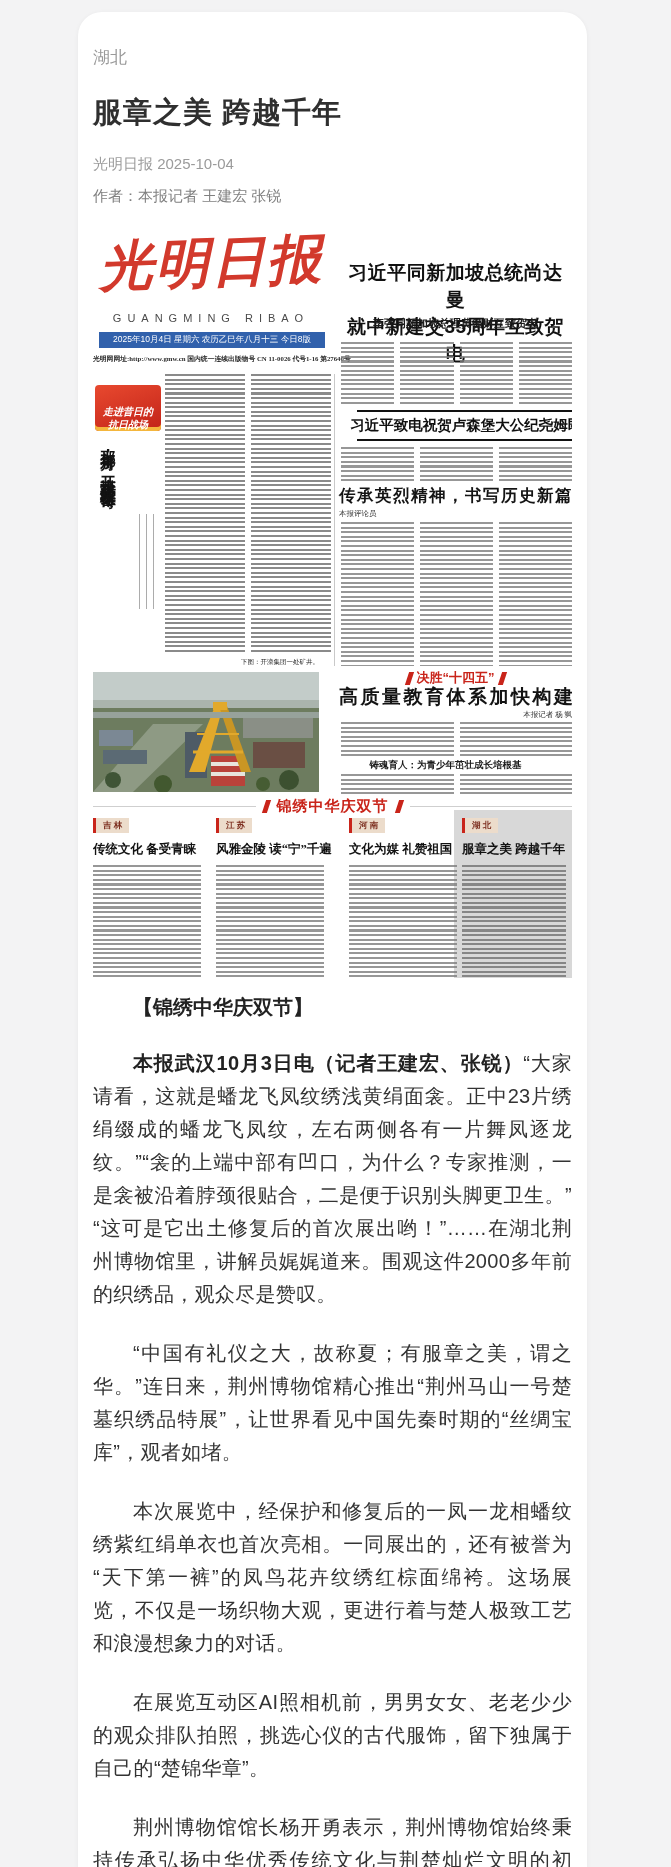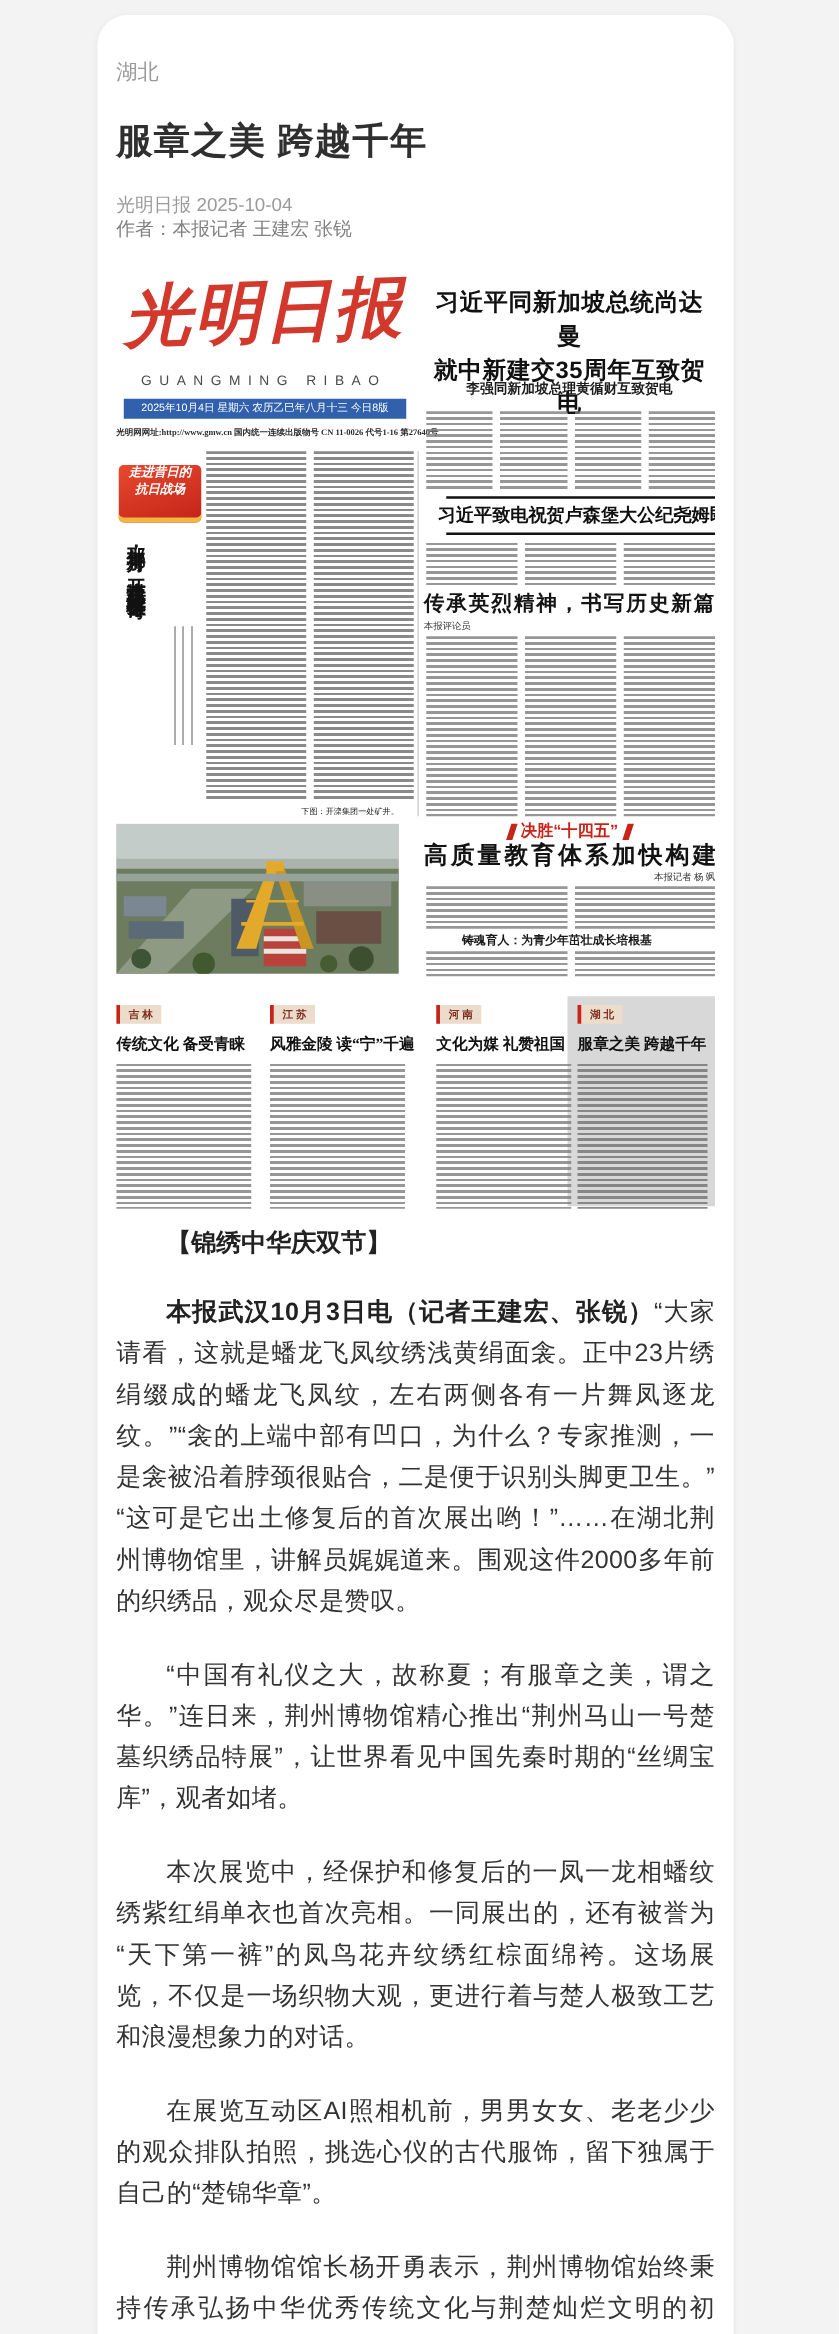--- a/index.html
+++ b/index.html
@@ -3,40 +3,40 @@
 <meta charset="utf-8">
 <style>
   * { margin:0; padding:0; box-sizing:border-box; }
   html,body { width:671px; height:1867px; overflow:hidden; background:#f3f3f4;
               font-family:"Liberation Sans", sans-serif; }
   .card { position:absolute; left:78px; top:12px; width:509px; height:1920px;
           background:#fff; border-radius:24px 24px 0 0;
           box-shadow:0 1px 5px rgba(0,0,0,.05); padding:34px 15px 40px; }
   .category { font-size:17px; color:#9a9a9a; margin-bottom:24px; }
   .title { font-size:29px; font-weight:600; color:#2f2f2f; letter-spacing:1px; margin-bottom:22px; }
-  .source { font-size:15px; color:#9b9b9b; }
+  .source { font-size:15px; color:#9b9b9b; margin-bottom:13px; }
   .author { font-size:15px; color:#808080; margin-bottom:8px; }
 
   
   .np { position:relative; width:479px; height:766px; background:#fff; overflow:hidden;
         font-family:"Liberation Serif", serif; cursor:pointer; }
   .np .abs { position:absolute; }
 
   .np-logo { left:4px; top:4px; width:228px; height:90px; display:flex; align-items:center; justify-content:center;
              color:#d2392c; font-size:54px; font-weight:700; font-style:italic;
              letter-spacing:2px; transform:rotate(-2deg); white-space:nowrap; }
   .np-logo-en { left:4px; top:98px; width:228px; text-align:center; font-size:11px; letter-spacing:6px;
                 color:#4a4a4a; font-family:"Liberation Sans", sans-serif; }
   .np-datebar { left:6px; top:118px; width:226px; height:16px; background:#3161ac; color:#fff;
                 font-size:8.5px; display:flex; align-items:center; justify-content:center;
                 font-family:"Liberation Sans", sans-serif; white-space:nowrap; }
   .np-pubinfo { left:0; top:140px; width:238px; text-align:center; font-size:6.8px; color:#2d2d2d;
                 font-weight:700; white-space:nowrap; }
 
-  .np-h1 { left:246px; top:28px; width:233px; text-align:center; font-weight:700; color:#111;
+  .np-h1 { left:246px; top:45px; width:233px; text-align:center; font-weight:700; color:#111;
            font-size:19px; line-height:27px; letter-spacing:.5px; font-family:"Liberation Sans", sans-serif; }
   .np-h1sub { left:246px; top:102px; width:233px; text-align:center; font-weight:700; color:#1c1c1c; font-size:11px; }
 
   
   .tl { background-image:repeating-linear-gradient(180deg,#7d7d7d 0px,#7d7d7d 2.1px,
         rgba(0,0,0,0) 2.1px, rgba(0,0,0,0) 4.6px); opacity:.8; }
   .tl.dark { opacity:.9; }
 
   .cols { display:flex; gap:6px; }
   .cols > div { flex:1; }
@@ -45,21 +45,21 @@
               border-bottom:2px solid #111; display:flex; align-items:center; justify-content:center;
               font-size:14.5px; font-weight:700; color:#101010; white-space:nowrap; }
   .np-h3 { left:246px; top:271px; width:233px; text-align:center; font-size:16.5px; font-weight:700;
            letter-spacing:1.5px; color:#141414; white-space:nowrap; }
   .np-h3by { left:246px; top:295px; width:233px; text-align:left; font-size:7.5px; color:#333; }
 
   .np-vrule { left:241px; top:160px; width:1px; height:292px; background:#c9c9c9; }
 
   .badge-war { left:2px; top:171px; width:66px; height:46px; border-radius:4px;
                background:linear-gradient(160deg,#e8492f,#c22318); color:#fff; text-align:center;
-               font-size:10px; font-weight:700; font-style:italic; line-height:13px; padding-top:0;
+               font-size:10px; font-weight:700; font-style:italic; line-height:13px; padding-top:20px;
                box-shadow:inset 0 -4px 0 #f4b63d; }
   .np-vhead { left:4px; top:224px; height:238px; writing-mode:vertical-rl; font-size:15.5px;
               font-weight:700; color:#121212; letter-spacing:2px; line-height:22px; }
   .np-vby { left:46px; top:300px; width:16px; height:95px;
             background-image:repeating-linear-gradient(90deg,#888 0 1.5px,rgba(0,0,0,0) 1.5px 7px); opacity:.7; }
 
   .np-caption { left:60px; top:444px; width:166px; font-size:6.5px; color:#222; text-align:right; }
 
   .badge-red { color:#c9241a; font-weight:700; font-size:13px; display:flex; align-items:center;
                justify-content:center; gap:5px; font-family:"Liberation Sans", sans-serif; }
@@ -181,20 +181,27 @@
     <div class="abs cols" style="left:248px; top:508px; width:231px; height:34px;">
       <div class="tl"></div>
       <div class="tl"></div>
     </div>
     <div class="abs np-h4sub">铸魂育人：为青少年茁壮成长培根基</div>
     <div class="abs cols" style="left:248px; top:560px; width:231px; height:20px;">
       <div class="tl"></div>
       <div class="tl"></div>
     </div>
 
+    <div class="abs np-divider">
+      <div class="line"></div>
+      <span class="slash"></span>
+      <span class="txt">锦绣中华庆双节</span>
+      <span class="slash"></span>
+      <div class="line"></div>
+    </div>
 
     <div class="abs np-col4-bg"></div>
 
     <div class="np-col" style="left:123px;">
       <span class="region">江 苏</span>
       <div class="headline">风雅金陵 读“宁”千遍</div>
       <div class="tl" style="margin-top:7px; height:118px;"></div>
     </div>
     <div class="np-col" style="left:0;">
       <span class="region">吉 林</span>

